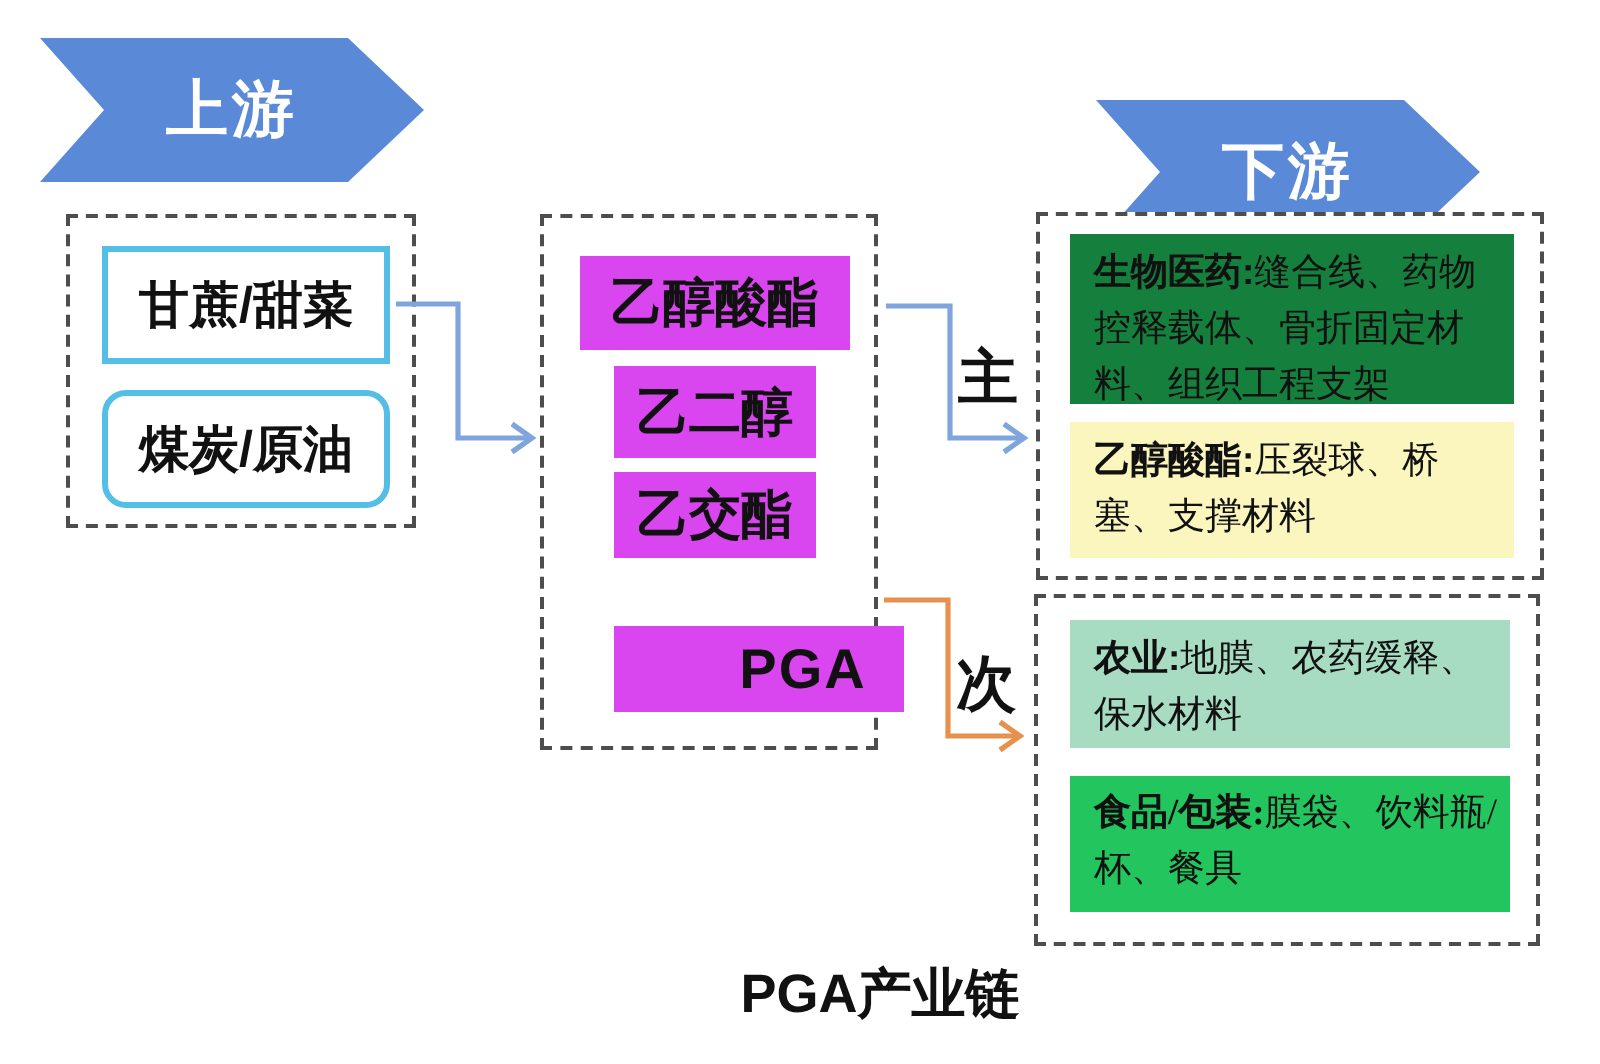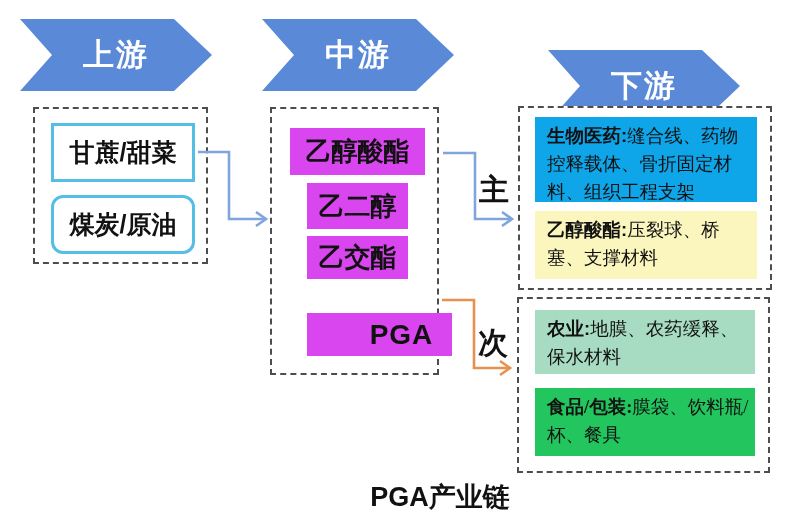--- a/index.html
+++ b/index.html
@@ -46,21 +46,21 @@
   .mid-2{left:35px;top:127px;width:101px;height:43px;text-align:center;}
   .mid-3{left:35px;top:204px;width:101px;height:43px;font-size:28px;letter-spacing:1px;padding-left:44px;}
 
   
   .app{
     position:absolute;left:15px;width:222px;
     font-size:18.5px;line-height:28px;font-weight:500;
     padding:5px 6px 0 12px;box-sizing:border-box;
   }
   .app b{font-weight:800;}
-  .app-biomed{top:9px;height:85px;background:#0ea5e9;}
+  .app-biomed{top:9px;height:85px;background:#15803d;}
   .app-oilgas{top:103px;height:68px;background:#FBF6BE;}
   .app-agri{left:16px;top:11px;height:64px;width:220px;background:#A8DCC2;}
   .app-food{left:16px;top:89px;height:68px;width:220px;background:#22c55e;font-family:Liberation Serif, serif;}
 
   
   .conn{position:absolute;}
   .conn polyline{fill:none;stroke-width:2.6px;}
   .arrow-label{position:absolute;font-size:30px;font-weight:bold;line-height:1;}
   .lbl-main{left:479px;top:175px;}
   .lbl-secondary{left:478px;top:328px;}
@@ -70,21 +70,20 @@
     position:absolute;left:0;top:479px;width:100%;
     text-align:center;font-size:27px;font-weight:bold;padding-left:40px;
   }
 </style>
 </head>
 <body>
 
 <div class="stage">
 
   <div class="banner banner-up">上游</div>
-  <div class="banner banner-mid">中游</div>
   <div class="banner banner-down">下游</div>
 
   <div class="group g-upstream">
     <div class="raw raw-1">甘蔗/甜菜</div>
     <div class="raw raw-2">煤炭/原油</div>
   </div>
 
   <div class="group g-midstream">
     <div class="mid mid-0">乙醇酸酯</div>
     <div class="mid mid-1">乙二醇</div>

